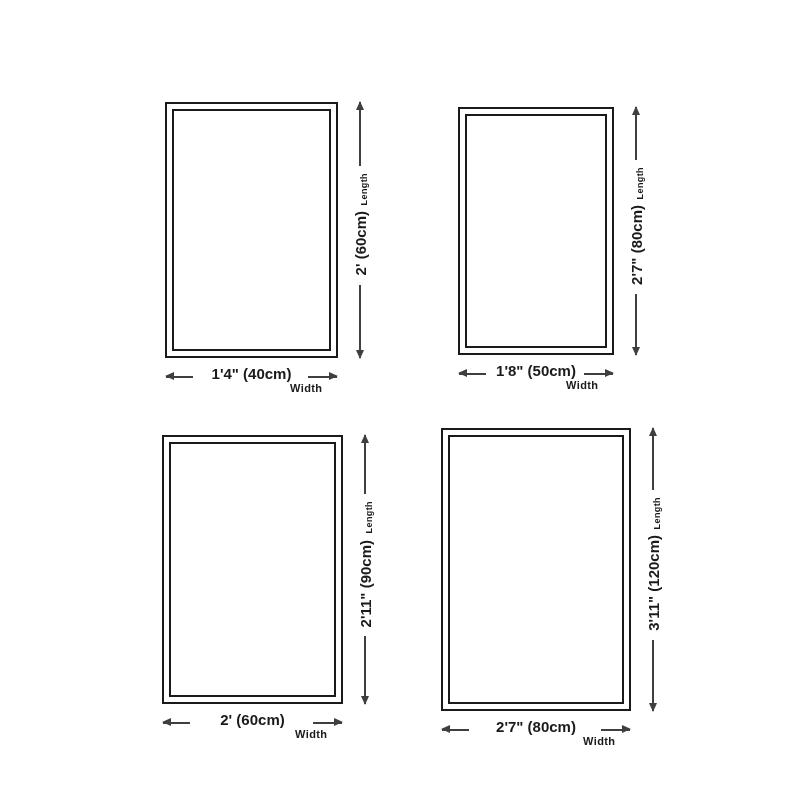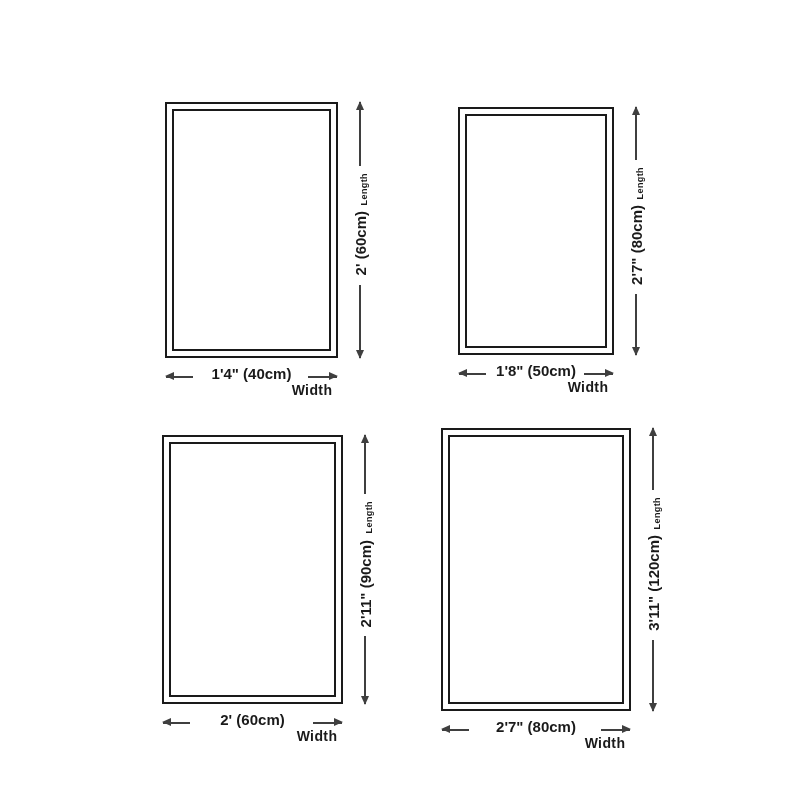--- a/index.html
+++ b/index.html
@@ -145,22 +145,21 @@
     text-align: center;
     font-size: 15px;
     font-weight: 700;
     white-space: nowrap;
   }
   .hlabel {
     position: absolute;
     right: 4px;
     top: 18px;
     width: 44px;
-    text-align: center;
-    font-size: 14px;
+    font-size: 11px;
     font-weight: 700;
     letter-spacing: 0.4px;
     white-space: nowrap;
   }
 </style>
 </head>
 <body>
 
 <div class="stage">
 

